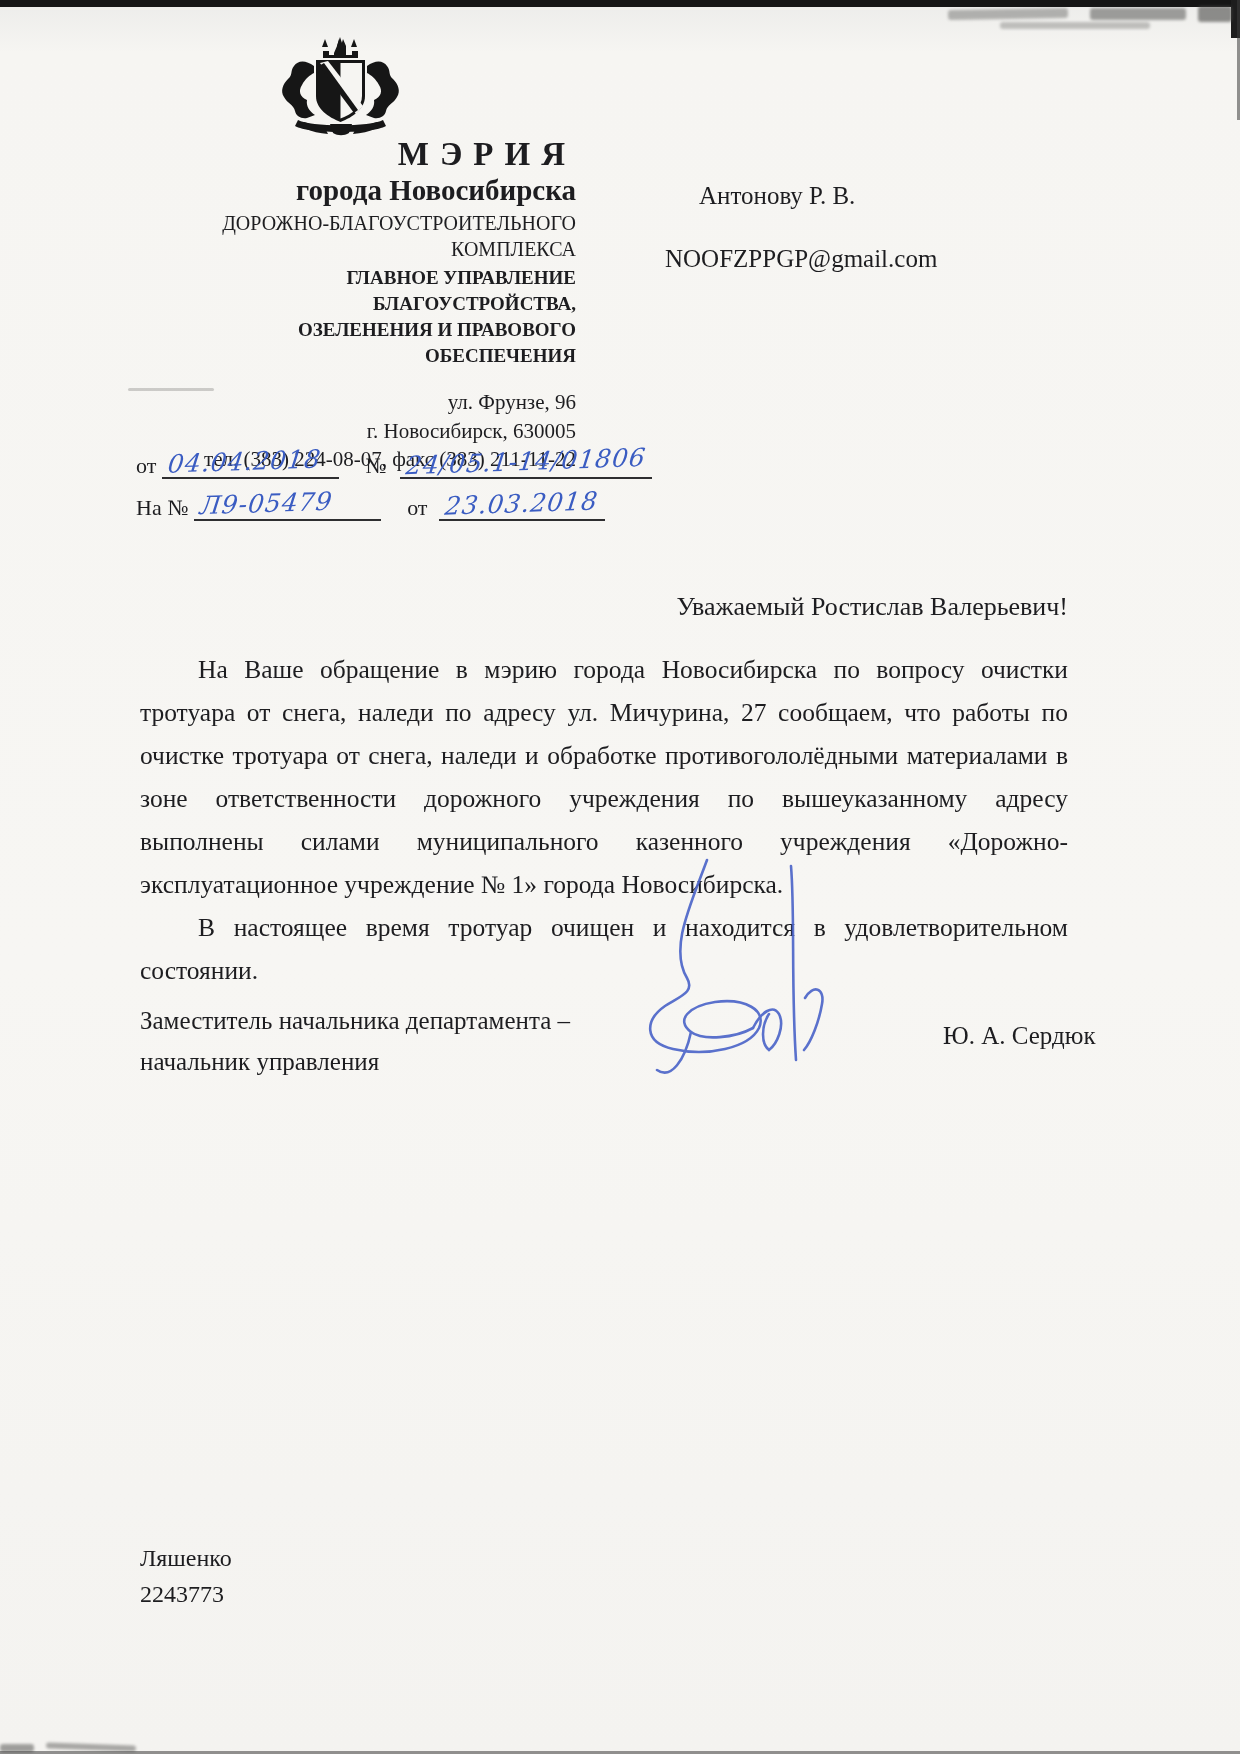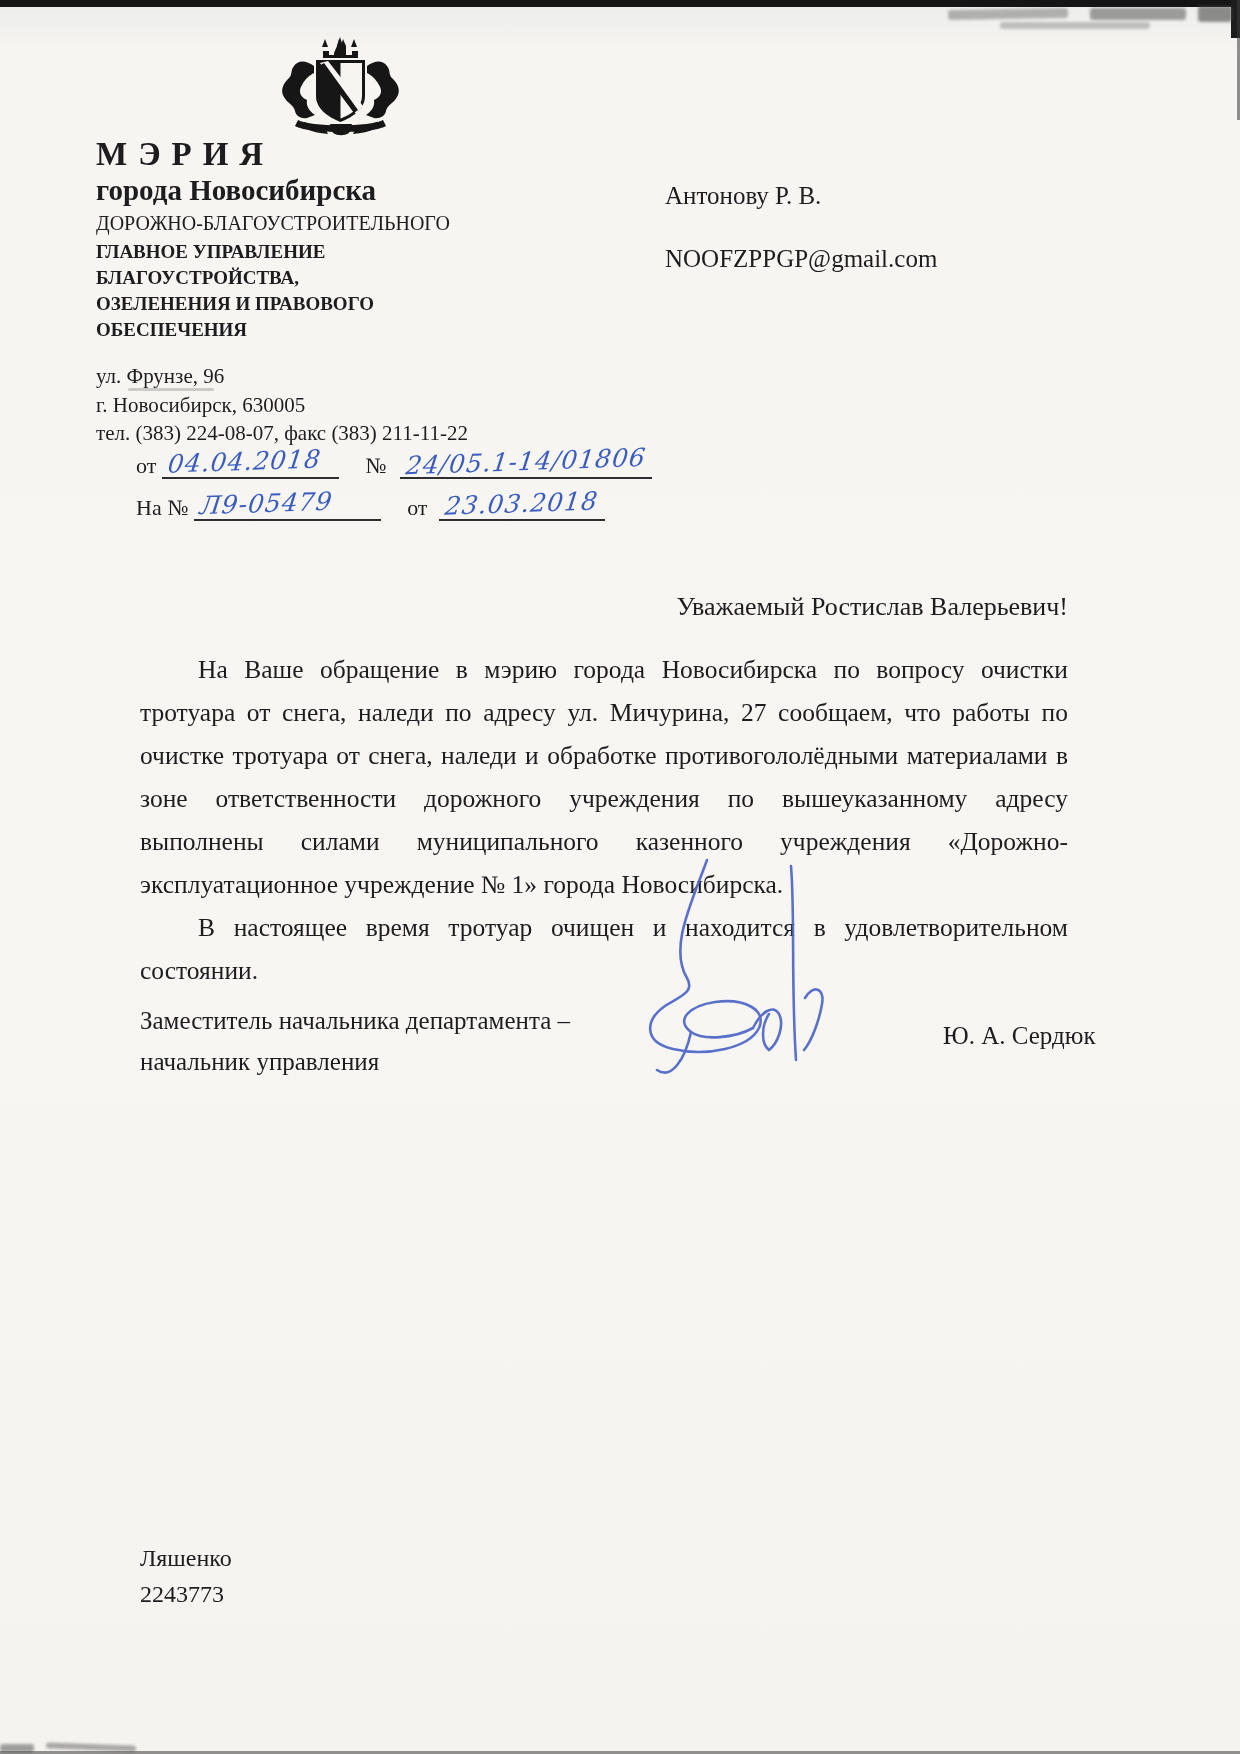--- a/index.html
+++ b/index.html
@@ -24,21 +24,21 @@
   .smudge.s4 { top:6px; left:1198px; width:34px; height:16px; opacity:.6; }
   .smudge.s5 { bottom:4px; left:46px; width:90px; height:6px; opacity:.45; transform:rotate(2deg); }
   .smudge.s6 { bottom:2px; left:0px; width:34px; height:8px; opacity:.5; }
   .smudge.s7 { top:388px; left:128px; width:86px; height:3px; opacity:.25; filter:none; }
   .artifact-bottom-bar { position:absolute; bottom:0; left:0; width:100%; height:3px; background:#2c2c2c; opacity:.5; }
 
   
   .crest { position:absolute; top:36px; left:268px; width:145px; height:100px; }
 
   
-  .letterhead { position:absolute; top:136px; left:96px; width:480px; text-align:left; }
+  .letterhead { position:absolute; top:136px; left:96px; width:480px; text-align:right; }
   .org1 { font-size:33px; font-weight:bold; letter-spacing:11px; line-height:36px; }
   .org2 { font-size:29px; font-weight:bold; margin-top:2px; line-height:33px; }
   .dept { font-size:20px; line-height:26px; margin-top:3px; }
   .division { font-size:19px; font-weight:bold; line-height:26px; margin-top:3px; }
   .addr { font-size:21px; line-height:30px; margin-top:18px; }
   .phone { font-size:21px; line-height:28px; }
 
   
   .ref { position:absolute; left:136px; font-size:22px; }
   .ref-1 { top:447px; width:560px; }
@@ -55,21 +55,21 @@
     display:inline-block;
     transform:rotate(-2deg) skewX(-9deg);
     font-size:25px;
     letter-spacing:1px;
     white-space:nowrap;
   }
   .ref .lbl { display:inline-block; margin-right:6px; }
   .ref .lbl2 { display:inline-block; margin:0 6px 0 26px; }
 
   
-  .recipient-name { position:absolute; left:665px; top:182px; font-size:25px; }
+  .recipient-name { position:absolute; left:699px; top:182px; font-size:25px; }
   .recipient-email { position:absolute; left:665px; top:245px; font-size:25px; }
 
   
   .salutation { position:absolute; left:140px; top:592px; width:928px; text-align:right; font-size:26px; }
   .body-text { position:absolute; left:140px; top:648px; width:928px; font-size:25.5px; line-height:43px; text-align:justify; }
   .body-text p { margin:0; text-indent:58px; }
 
   
   .sig-position { position:absolute; left:140px; top:1000px; font-size:25px; line-height:41px; }
   .sig-name { position:absolute; left:943px; top:1022px; font-size:25px; }
@@ -119,20 +119,21 @@
         <path d="M109 92 c-8 4 -16 5 -24 6 l4 -8 c7 0 14 -2 20 -4 z"></path>
       </g>
     </svg>
   </div>
 
   <div class="letterhead">
     <div class="org1">МЭРИЯ</div>
     <div class="org2">города Новосибирска</div>
     <div class="dept">
       <div>ДОРОЖНО-БЛАГОУСТРОИТЕЛЬНОГО</div>
+      <div>КОМПЛЕКСА</div>
     </div>
     <div class="division">
       <div>ГЛАВНОЕ УПРАВЛЕНИЕ</div>
       <div>БЛАГОУСТРОЙСТВА,</div>
       <div>ОЗЕЛЕНЕНИЯ И ПРАВОВОГО</div>
       <div>ОБЕСПЕЧЕНИЯ</div>
     </div>
     <div class="addr">ул. Фрунзе, 96</div>
     <div class="phone">г. Новосибирск, 630005</div>
     <div class="phone">тел. (383) 224-08-07, факс (383) 211-11-22</div>

